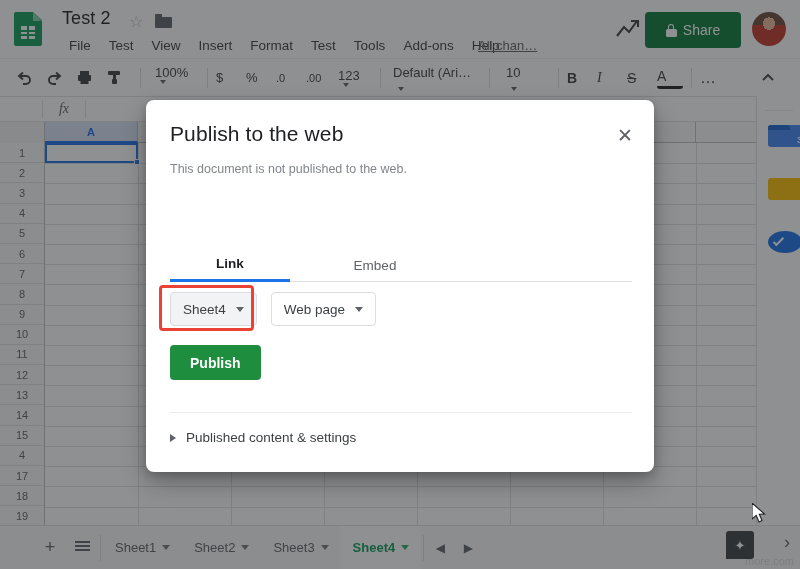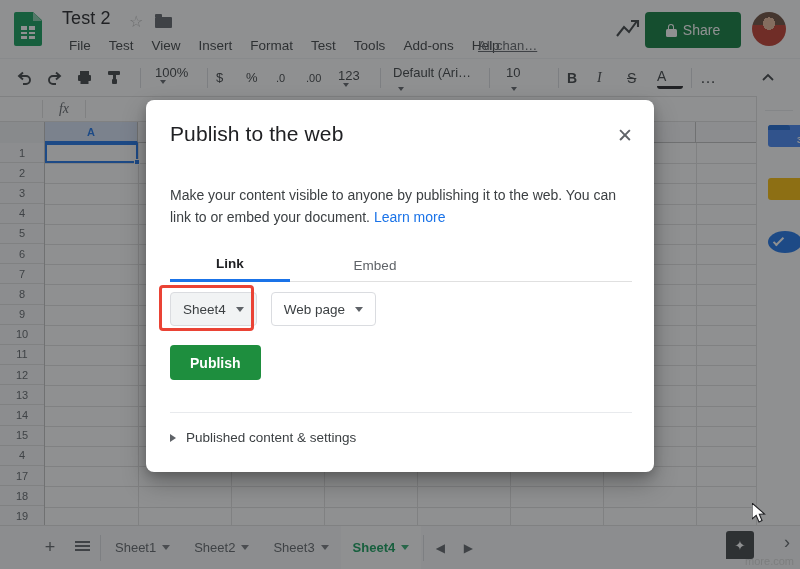--- a/index.html
+++ b/index.html
@@ -418,24 +418,21 @@
       </div>
     <div class="bigchev">›</div>
 
   </div>
 
   <div id="dim"></div>
 
   <div class="modal">
     <div class="m-title">Publish to the web</div>
     <div class="m-close">✕</div>
-    <div class="m-desc">
-      <span>Make your content visible to anyone by publishing it to the web. You can link to or embed your document.</span>
-      <a class="m-link">Learn more</a>
-    </div>
+    <div class="m-status">This document is not published to the web.</div>
     <div class="m-tabs">
       <div class="m-tab b">Embed</div>
       <div class="m-tab a">Link</div>
     </div>
     <div class="m-selects">
       <div class="m-select focused">
         <span>Sheet4</span>
         <span class="cv"></span>
       </div>
       <div class="m-select">

